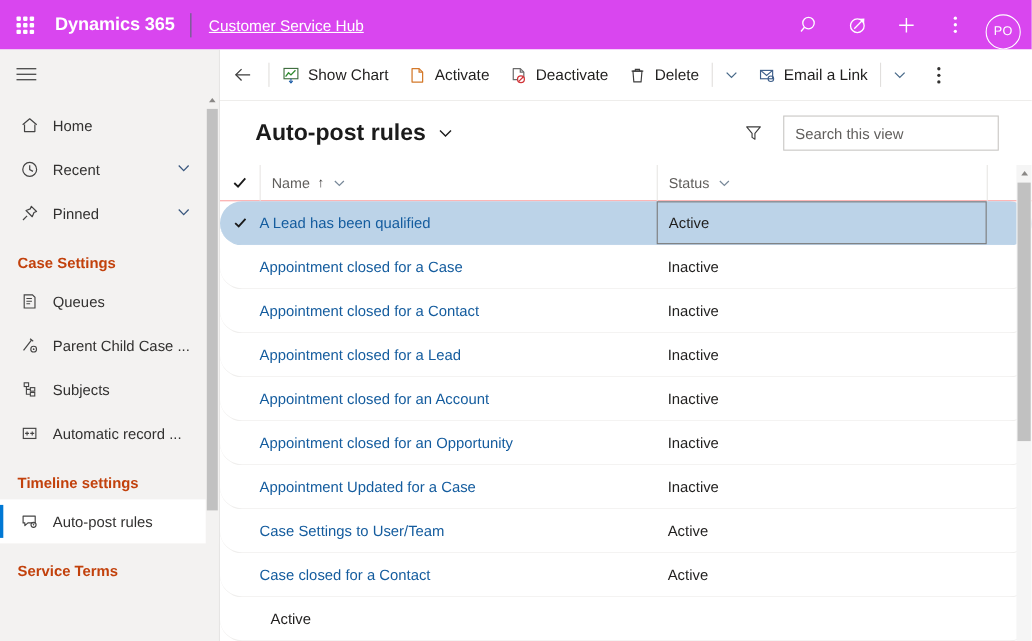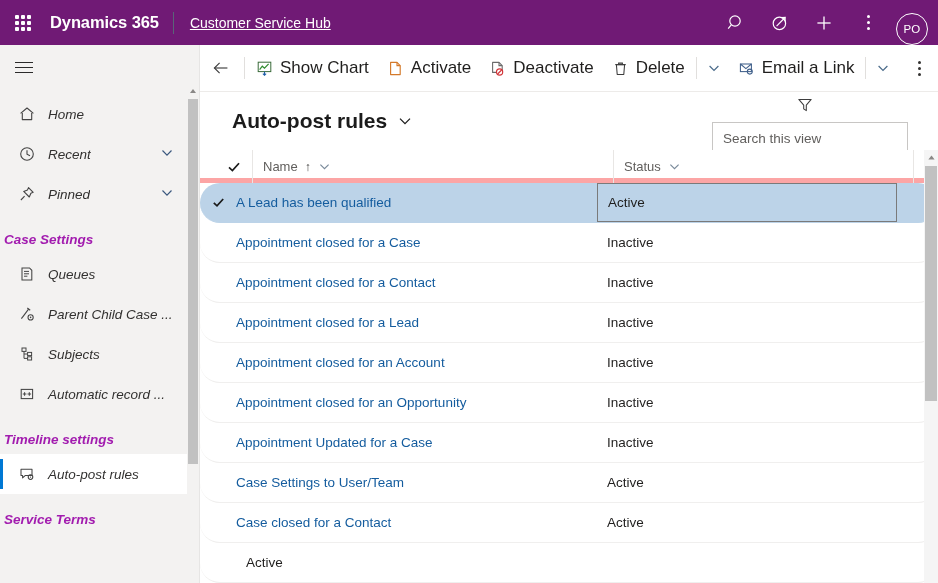--- a/index.html
+++ b/index.html
@@ -8,21 +8,21 @@
     font-family: "Liberation Sans", sans-serif;
     background: #ffffff;
     overflow: hidden;
   }
   body { position: relative; }
 
   
   .appbar {
     position: absolute; top: 0; left: 0;
     width: 938px; height: 45px;
-    background: #701a75;
+    background: #d946ef;
     display: flex; align-items: center;
   }
   .waffle {
     width: 46px; height: 45px;
     display: flex; align-items: center; justify-content: center;
     cursor: pointer;
   }
   .waffle-grid {
     display: grid;
     grid-template-columns: repeat(3, 4px);
@@ -69,21 +69,21 @@
   }
   .hamburger {
     height: 45px; width: 48px;
     display: flex; align-items: center; justify-content: center;
     cursor: pointer;
   }
   .hamburger .bars { width: 18px; }
   .hamburger .bars i {
     display: block; height: 1.6px; background: #2b2b2b; margin: 3.4px 0;
   }
-  .nav-list { padding-top: 4px; font-style: italic; }
+  .nav-list { padding-top: 4px; }
   .nav-item {
     height: 40px; display: flex; align-items: center;
     padding-left: 18px; cursor: pointer; position: relative;
     color: #323130; font-size: 13.5px;
   }
   .nav-item.active { background: #ffffff; }
   .nav-item.active::before {
     content: ""; position: absolute; left: 0; top: 5px;
     width: 3px; height: 30px; background: #0078d4;
   }
@@ -94,22 +94,22 @@
   }
   .nav-label {
     padding-left: 4px; white-space: nowrap; overflow: hidden;
     text-overflow: ellipsis; max-width: 130px;
   }
   .nav-chev {
     position: absolute; right: 26px; top: 50%; transform: translateY(-50%);
     color: #5a5a5a;
   }
   .nav-group {
-    font-size: 13.5px; font-weight: bold; color: #a21caf;
-    padding: 18px 0 7px 4px;
+    font-size: 13.5px; font-weight: bold; color: #c2410c;
+    padding: 18px 0 7px 16px;
   }
   .sidenav-sb {
     position: absolute; right: 1px; top: 40px;
     width: 12px; bottom: 0;
     background: #f3f2f1;
   }
   .sidenav-sb .sb-up {
     width: 12px; height: 12px;
     display: flex; align-items: center; justify-content: center;
     cursor: pointer;
@@ -136,21 +136,21 @@
     width: 42px; height: 46px;
     display: flex; align-items: center; justify-content: center;
     cursor: pointer;
   }
   .cmd-vsep {
     width: 1px; height: 22px; background: #e1dfdd; margin: 0 2px;
   }
   .cmd-btn {
     height: 46px; display: flex; align-items: center;
     padding: 0 9px; cursor: pointer;
-    color: #201f1e; font-size: 17px; white-space: nowrap;
+    color: #201f1e; font-size: 14px; white-space: nowrap;
   }
   .cmd-btn .ci { margin-right: 7px; display: flex; align-items: center; }
   .cmd-caret {
     width: 30px; height: 46px;
     display: flex; align-items: center; justify-content: center;
     cursor: pointer;
   }
   .cmd-more {
     width: 34px; height: 46px;
     display: flex; align-items: center; justify-content: center;
@@ -168,21 +168,20 @@
   }
   .viewtitle {
     font-size: 21px; color: #1b1b1b; font-weight: 600;
     padding-left: 32px; cursor: pointer;
     display: flex; align-items: center;
   }
   .viewtitle .vt-chev { margin-left: 10px; display:flex; align-items:center; }
   .view-right {
     margin-left: auto; display: flex; align-items: center;
     padding-right: 30px;
-    flex-direction: column;
   }
   .filter-btn {
     width: 34px; height: 34px;
     display: flex; align-items: center; justify-content: center;
     cursor: pointer; margin-right: 10px;
   }
   .searchbox {
     width: 196px; height: 32px;
     border: 1px solid #c8c6c4; background: #ffffff;
     display: flex; align-items: center;
@@ -197,25 +196,24 @@
   .searchbox input::placeholder { color: #605e5c; }
 
   
   .grid {
     position: absolute; top: 150px; left: 200px;
     width: 738px; height: 433px;
     background: #ffffff;
     overflow: hidden;
   }
   .grid-head {
-    display: flex; align-items: flex-start;
+    display: flex; align-items: center;
     height: 33px; background: #ffffff;
-    border-bottom: 5px solid #fca5a5;
+    border-bottom: 1px solid #fca5a5;
     position: relative;
-    padding-left: 16px;
   }
   .gh-check {
     width: 36px; display: flex; align-items: center; justify-content: center;
     cursor: pointer; height: 33px;
   }
   .gh-cell {
     display: flex; align-items: center; height: 33px;
     font-size: 13px; color: #605e5c;
     border-left: 1px solid #e8e6e4;
     padding-left: 10px; cursor: pointer;

